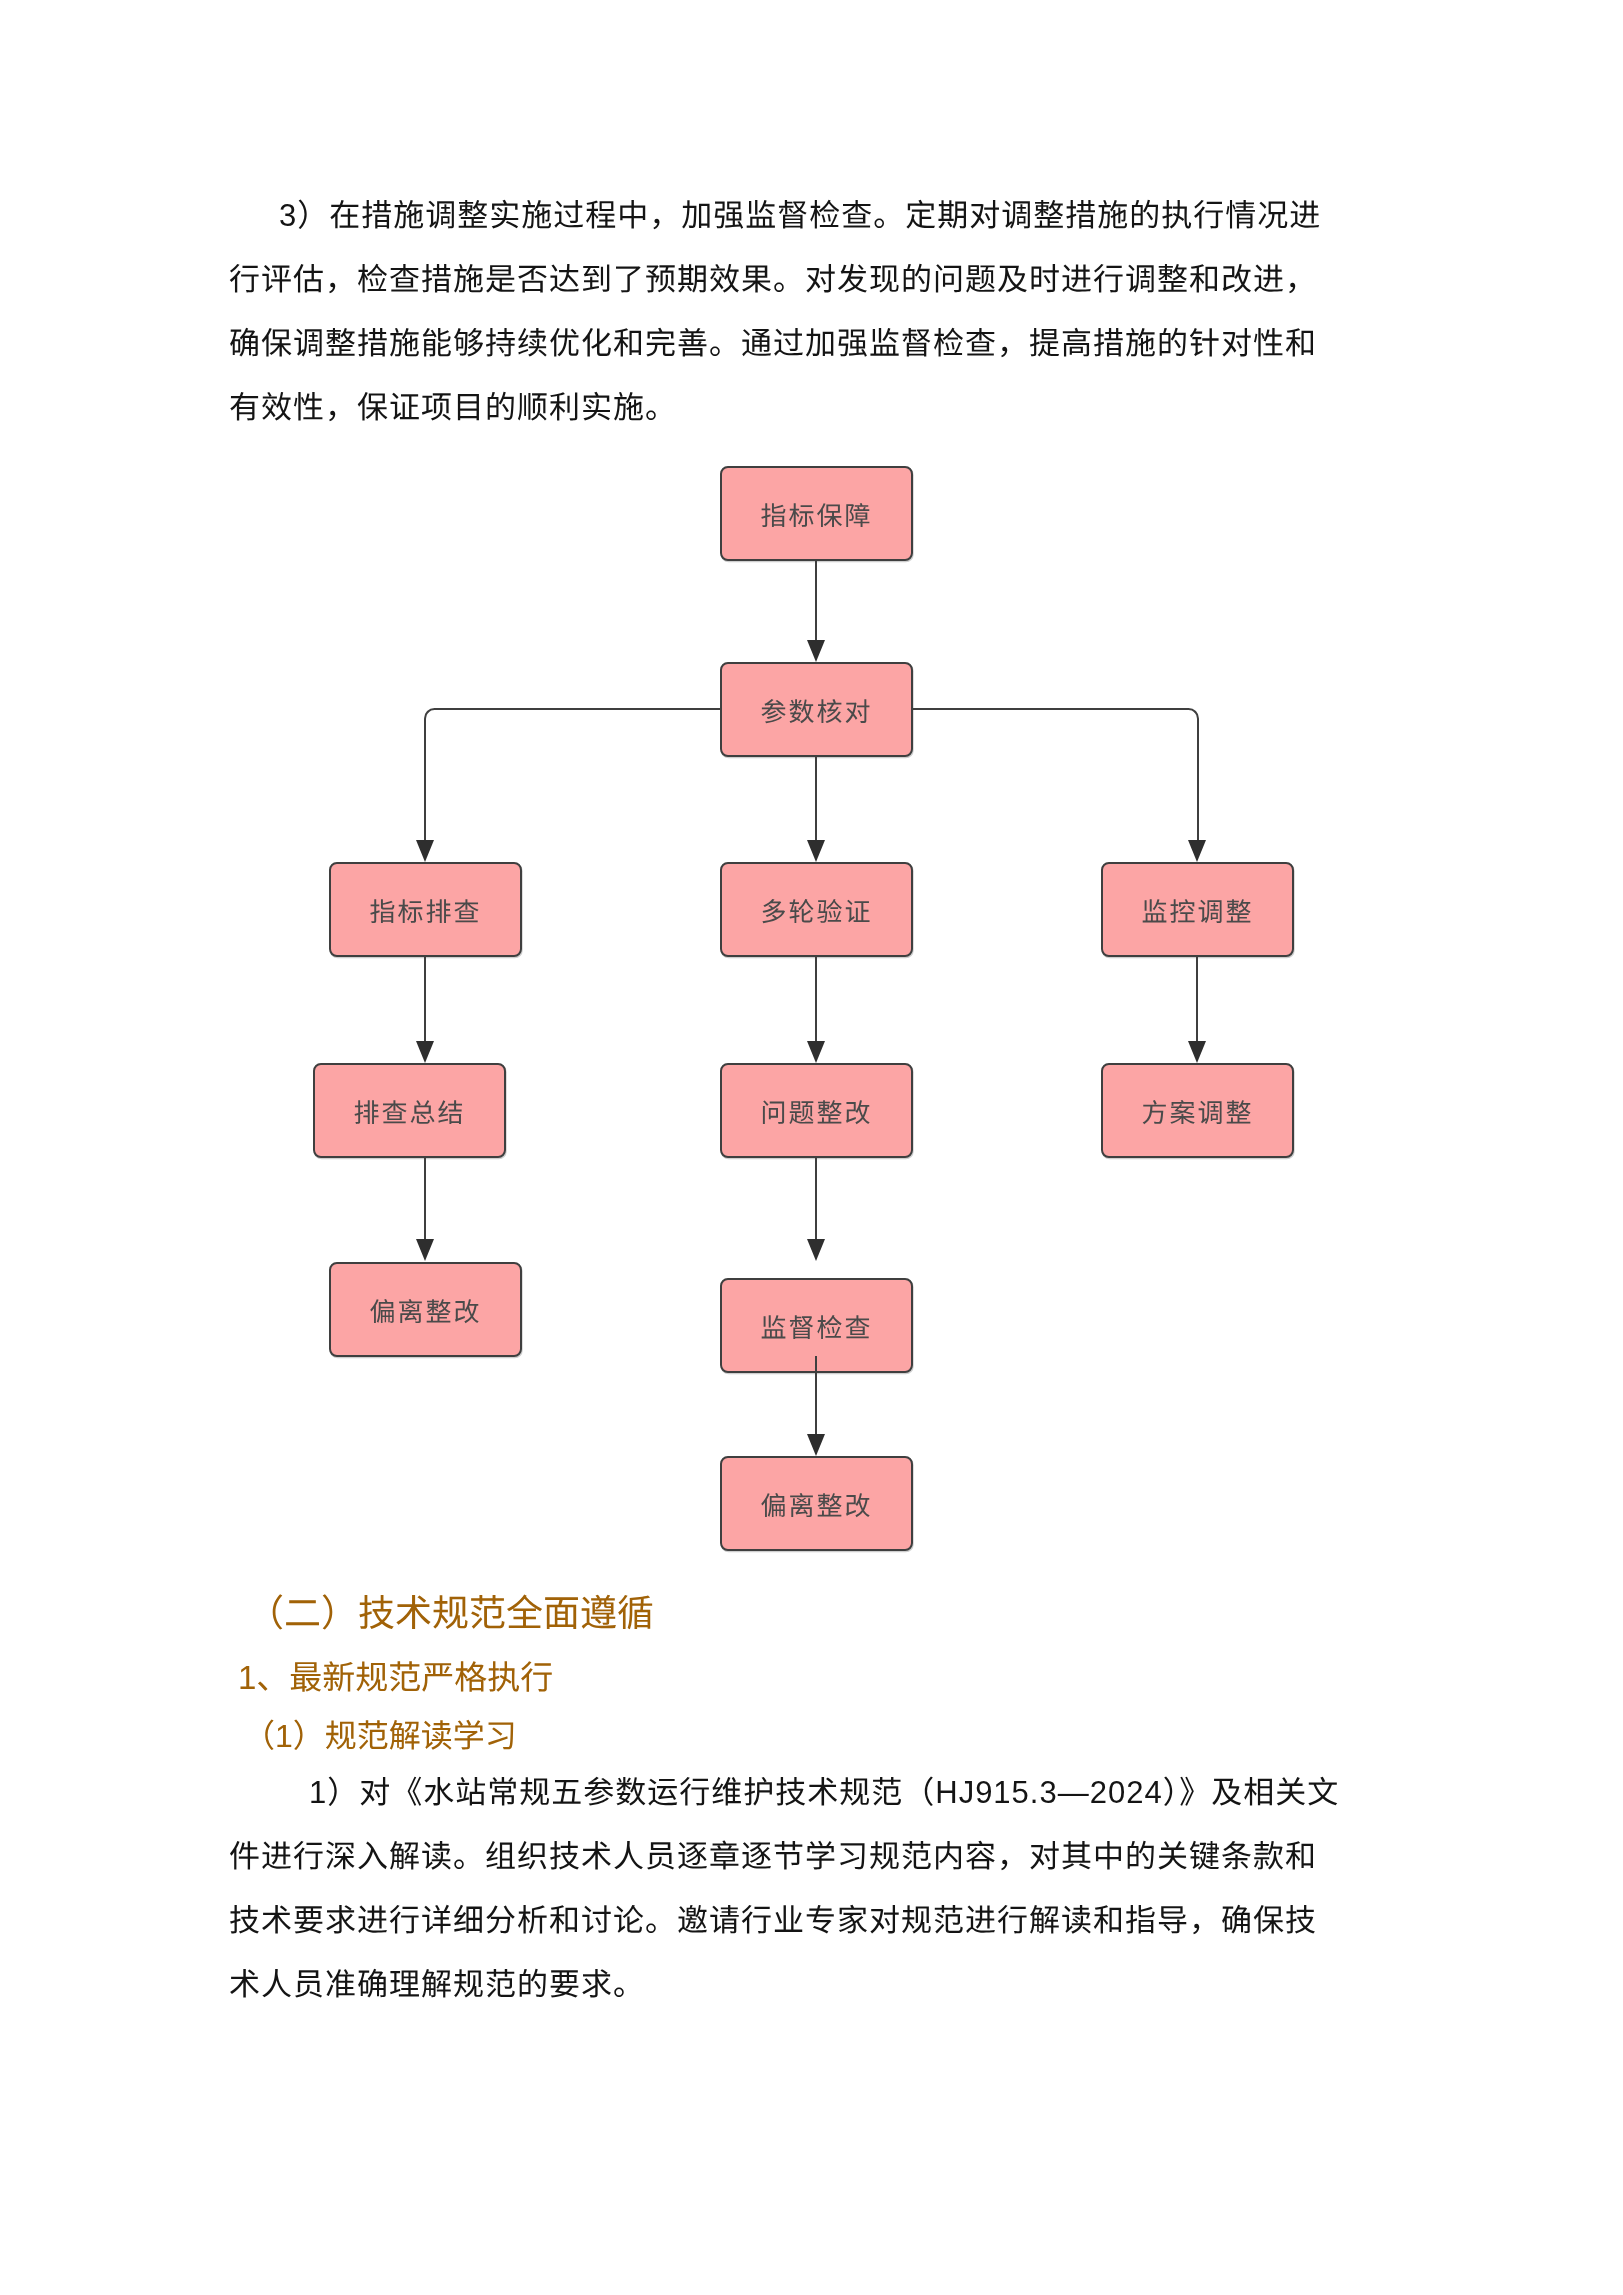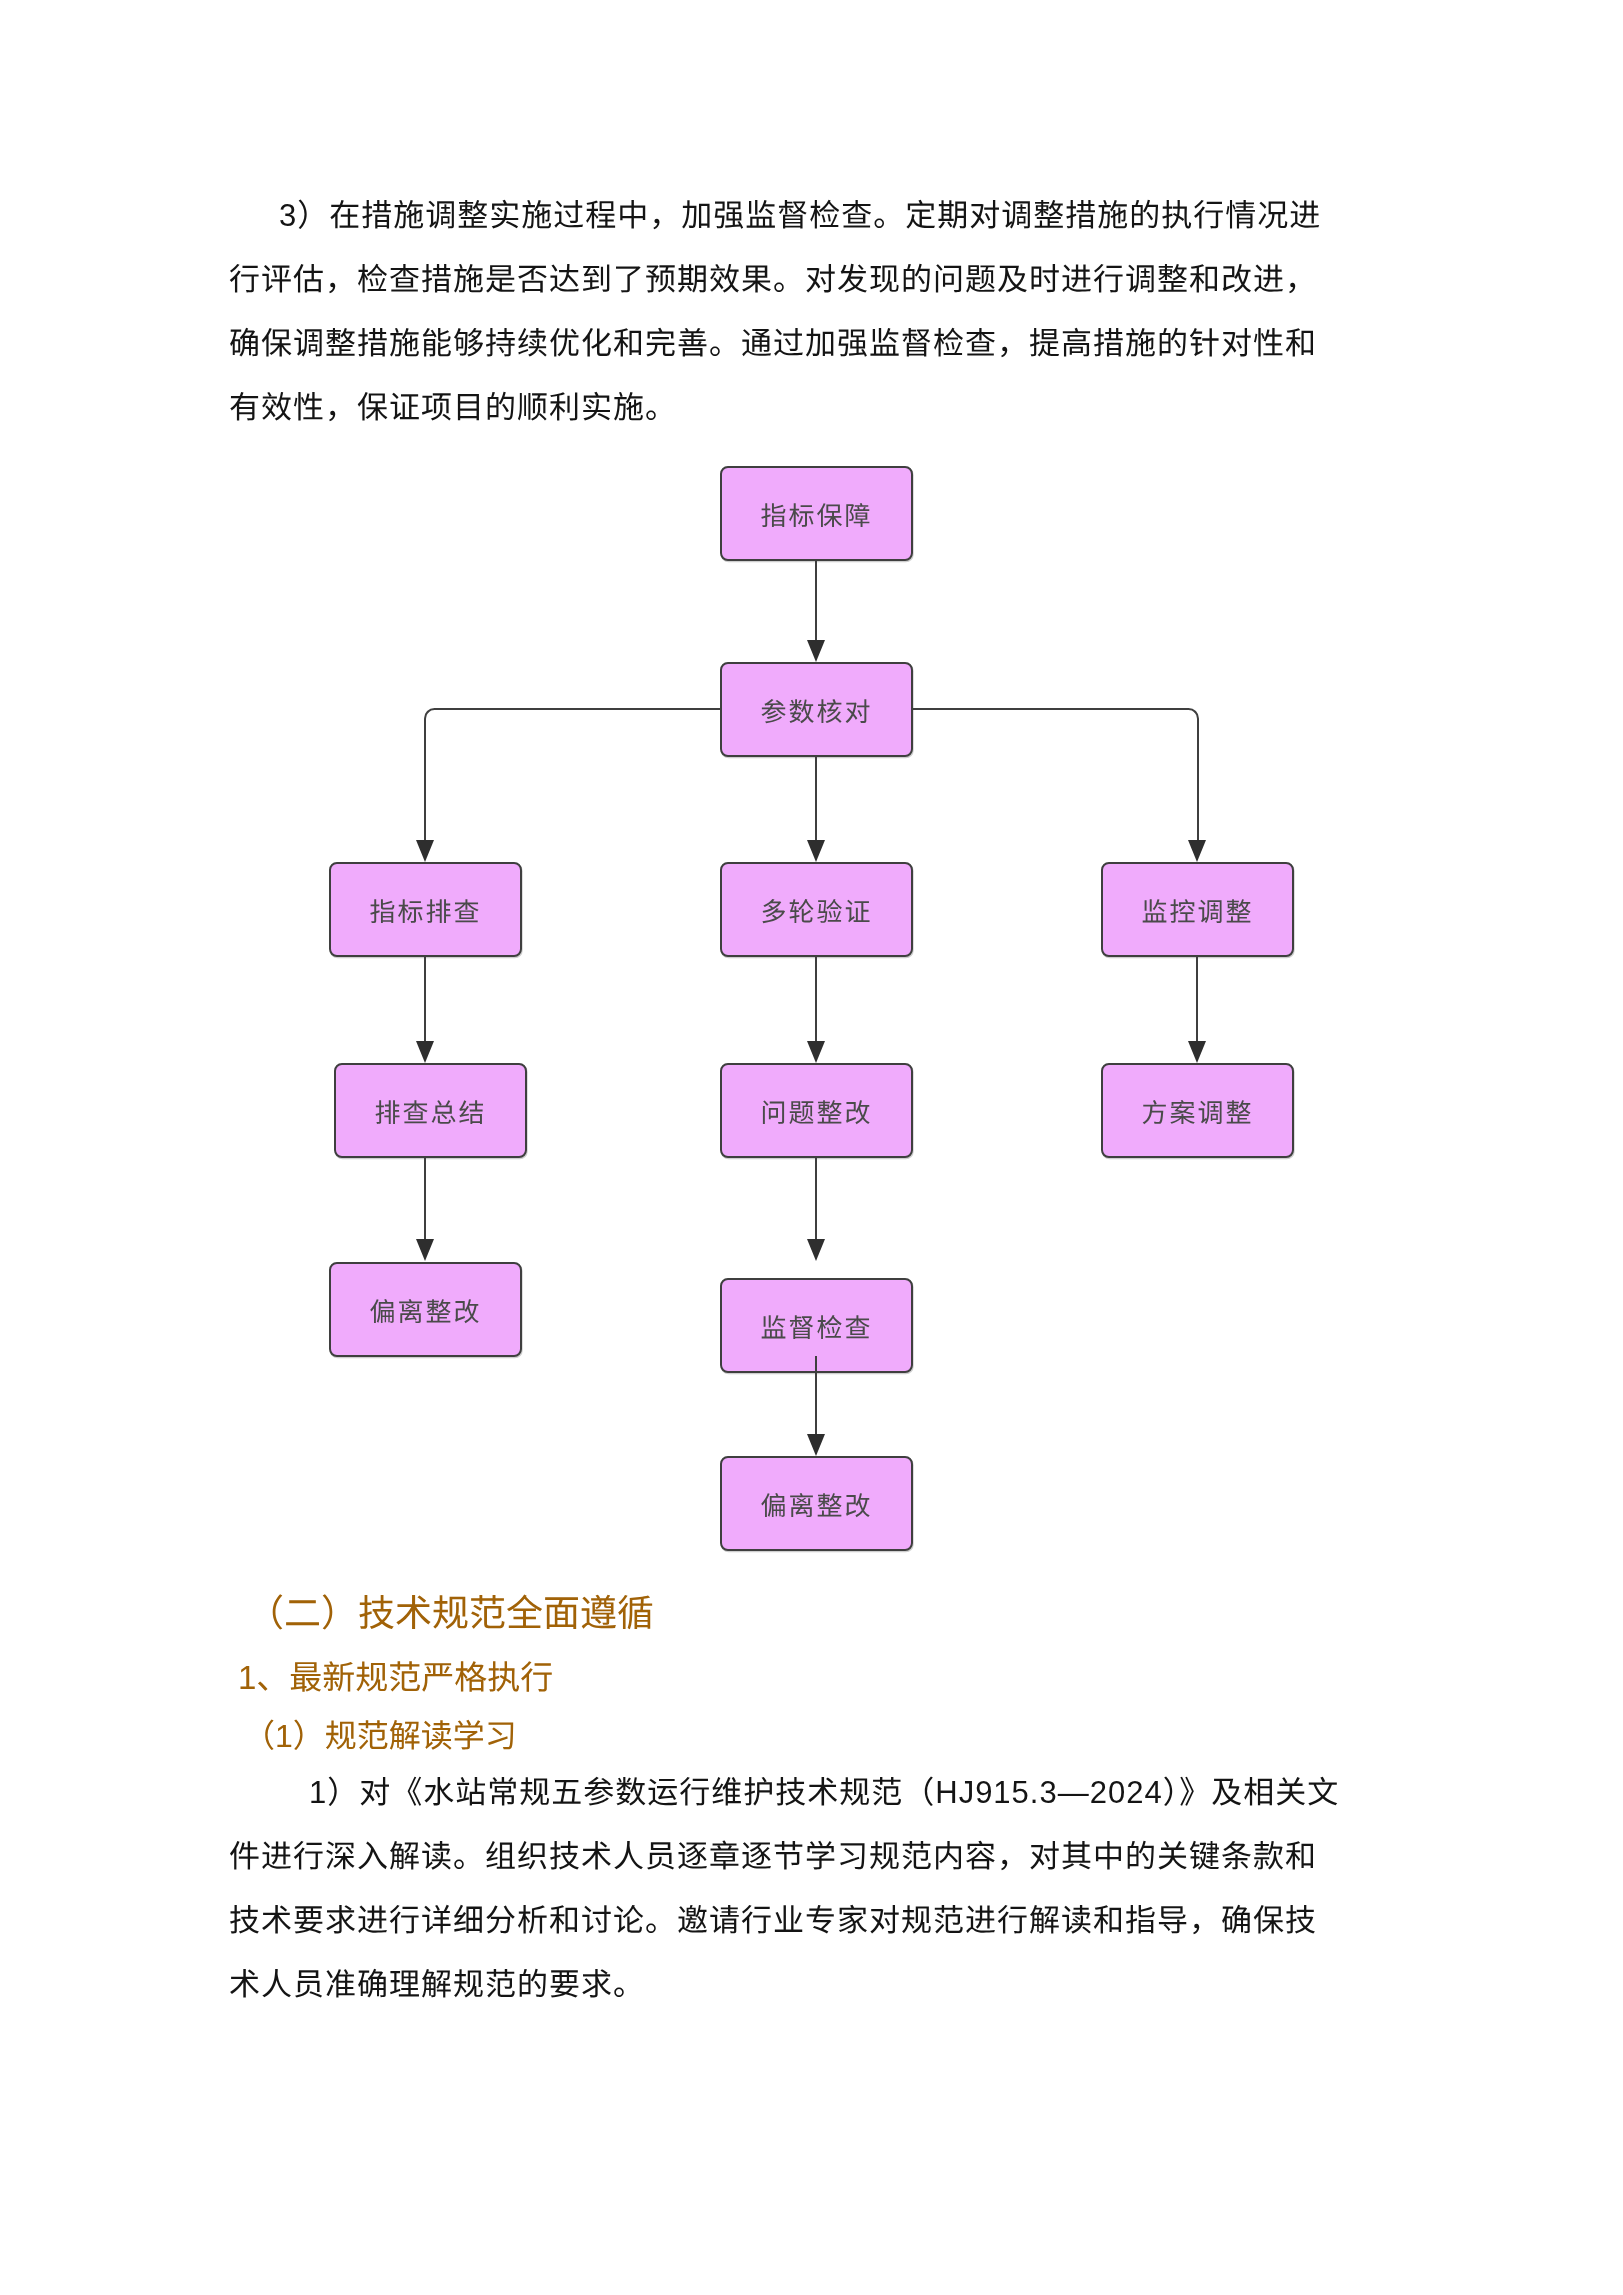--- a/index.html
+++ b/index.html
@@ -21,21 +21,21 @@
   
   .heading{position:absolute;white-space:nowrap;color:#a16207;}
   #h-section{top:1593px;left:247px;font-size:37px;line-height:42px;}
   #h-sub1{top:1659px;left:238px;font-size:33px;line-height:38px;}
   #h-sub2{top:1718px;left:243px;font-size:32px;line-height:37px;}
   
   .flow{position:absolute;inset:0;}
   .node{
     position:absolute;width:193px;height:95px;
     box-sizing:border-box;
-    background:#f0abfc;
+    background:#fca5a5;
     border:2px solid #3f3f3f;
     border-radius:7.9px;
     box-shadow:0.7px 1.3px 0 rgba(60,60,60,.25);
     display:flex;align-items:center;justify-content:center;
     font-size:26px;letter-spacing:2px;color:#4a4a4a;
   }
   .vline{position:absolute;width:2px;background:#3f3f3f;}
   .elbow{position:absolute;box-sizing:border-box;}
   .elbow.left{border-left:2px solid #3f3f3f;border-top:2px solid #3f3f3f;border-top-left-radius:10.5px;}
   .elbow.right{border-right:2px solid #3f3f3f;border-top:2px solid #3f3f3f;border-top-right-radius:10.5px;}
@@ -58,21 +58,21 @@
     <div class="tline">有效性，保证项目的顺利实施。</div>
   </div>
 
   <div class="flow">
 
     <div class="node" style="left:720px;top:466px;">指标保障</div>
     <div class="node" style="left:720px;top:662px;">参数核对</div>
     <div class="node" style="left:329px;top:862px;">指标排查</div>
     <div class="node" style="left:720px;top:862px;">多轮验证</div>
     <div class="node" style="left:1101px;top:862px;">监控调整</div>
-    <div class="node" style="left:334px;top:1063px;text-align:right;">排查总结</div>
+    <div class="node" style="left:313px;top:1063px;text-align:right;">排查总结</div>
     <div class="node" style="left:720px;top:1063px;">问题整改</div>
     <div class="node" style="left:1101px;top:1063px;">方案调整</div>
     <div class="node" style="left:329px;top:1262px;">偏离整改</div>
     <div class="node" style="left:720px;top:1262px;margin-top:16px;">监督检查</div>
     <div class="node" style="left:720px;top:1456px;text-align:center;">偏离整改</div>
 
     <div class="vline" style="left:815px;top:561px;height:80px;"></div>
     <div class="arrow" style="left:807px;top:640px;"></div>
 
     <div class="vline" style="left:815px;top:757px;height:84px;"></div>

